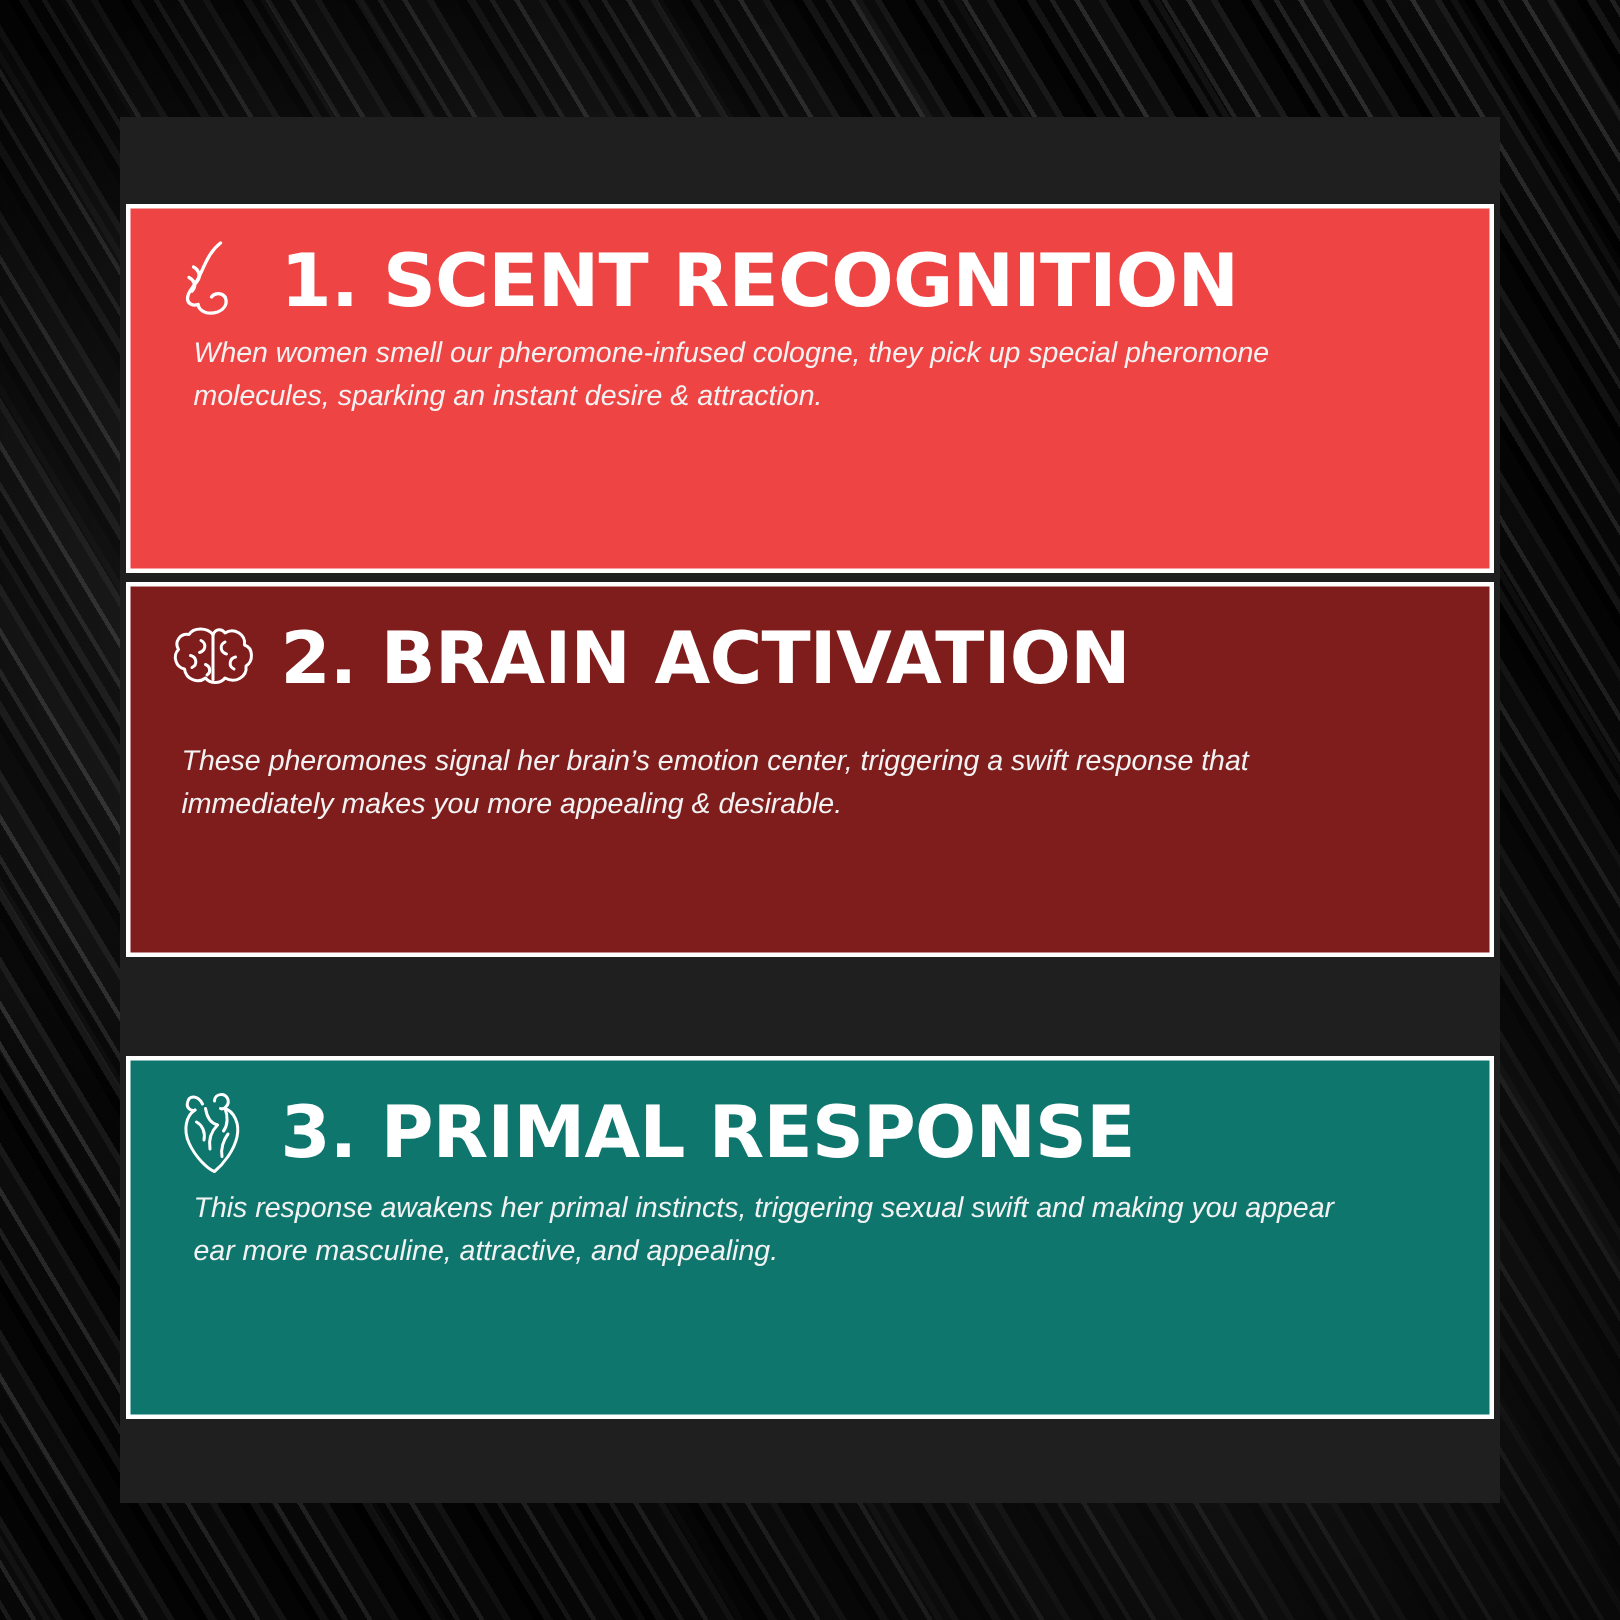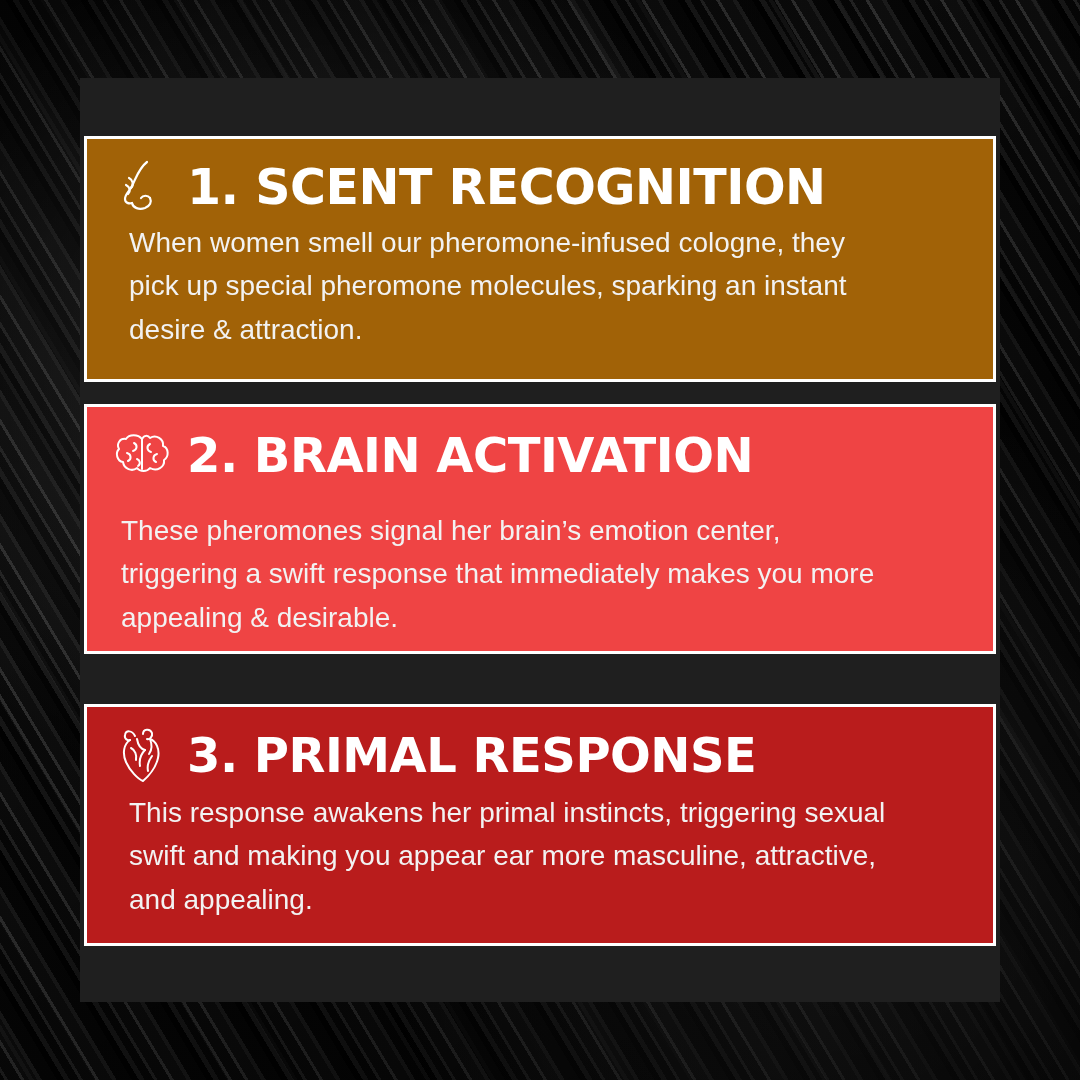--- a/index.html
+++ b/index.html
@@ -85,31 +85,31 @@
     position: absolute;
     left: 84px;
     width: 912px;
     box-sizing: border-box;
     border: 3px solid #ffffff;
     padding: 18px 26px 22px 26px;
   }
   .card.one {
     top: 136px;
     height: 246px;
-    background: #a16207;
+    background: #ef4444;
   }
   .card.two {
-    top: 404px;
+    top: 388px;
     height: 250px;
-    background: #ef4444;
+    background: #7f1d1d;
   }
   .card.three {
     top: 704px;
     height: 242px;
-    background: #b91c1c;
+    background: #0f766e;
   }
 
   .card-head {
     display: flex;
     align-items: center;
     gap: 16px;
     margin: 0 0 4px 0;
   }
   .icon {
     flex: 0 0 auto;
@@ -130,25 +130,26 @@
     letter-spacing: -0.5px;
     line-height: 1;
     white-space: nowrap;
   }
   .card.two .card-title { font-size: 48px; }
   .card.three .card-title { font-size: 48px; }
 
   .card-body {
     color: #f2f2f2;
     font-family: "Liberation Sans", sans-serif;
-    font-size: 28px;
+    font-size: 19px;
     line-height: 1.55;
     margin: 0;
     padding-left: 16px;
     max-width: 770px;
+    font-style: italic;
   }
   .card.one .card-body { padding-left: 16px; }
   .card.two .card-body { padding-left: 8px; margin-top: 24px; }
   .card.three .card-body { padding-left: 16px; margin-top: 6px; }
 </style>
 </head>
 <body>
 
 <div id="poster">
 

